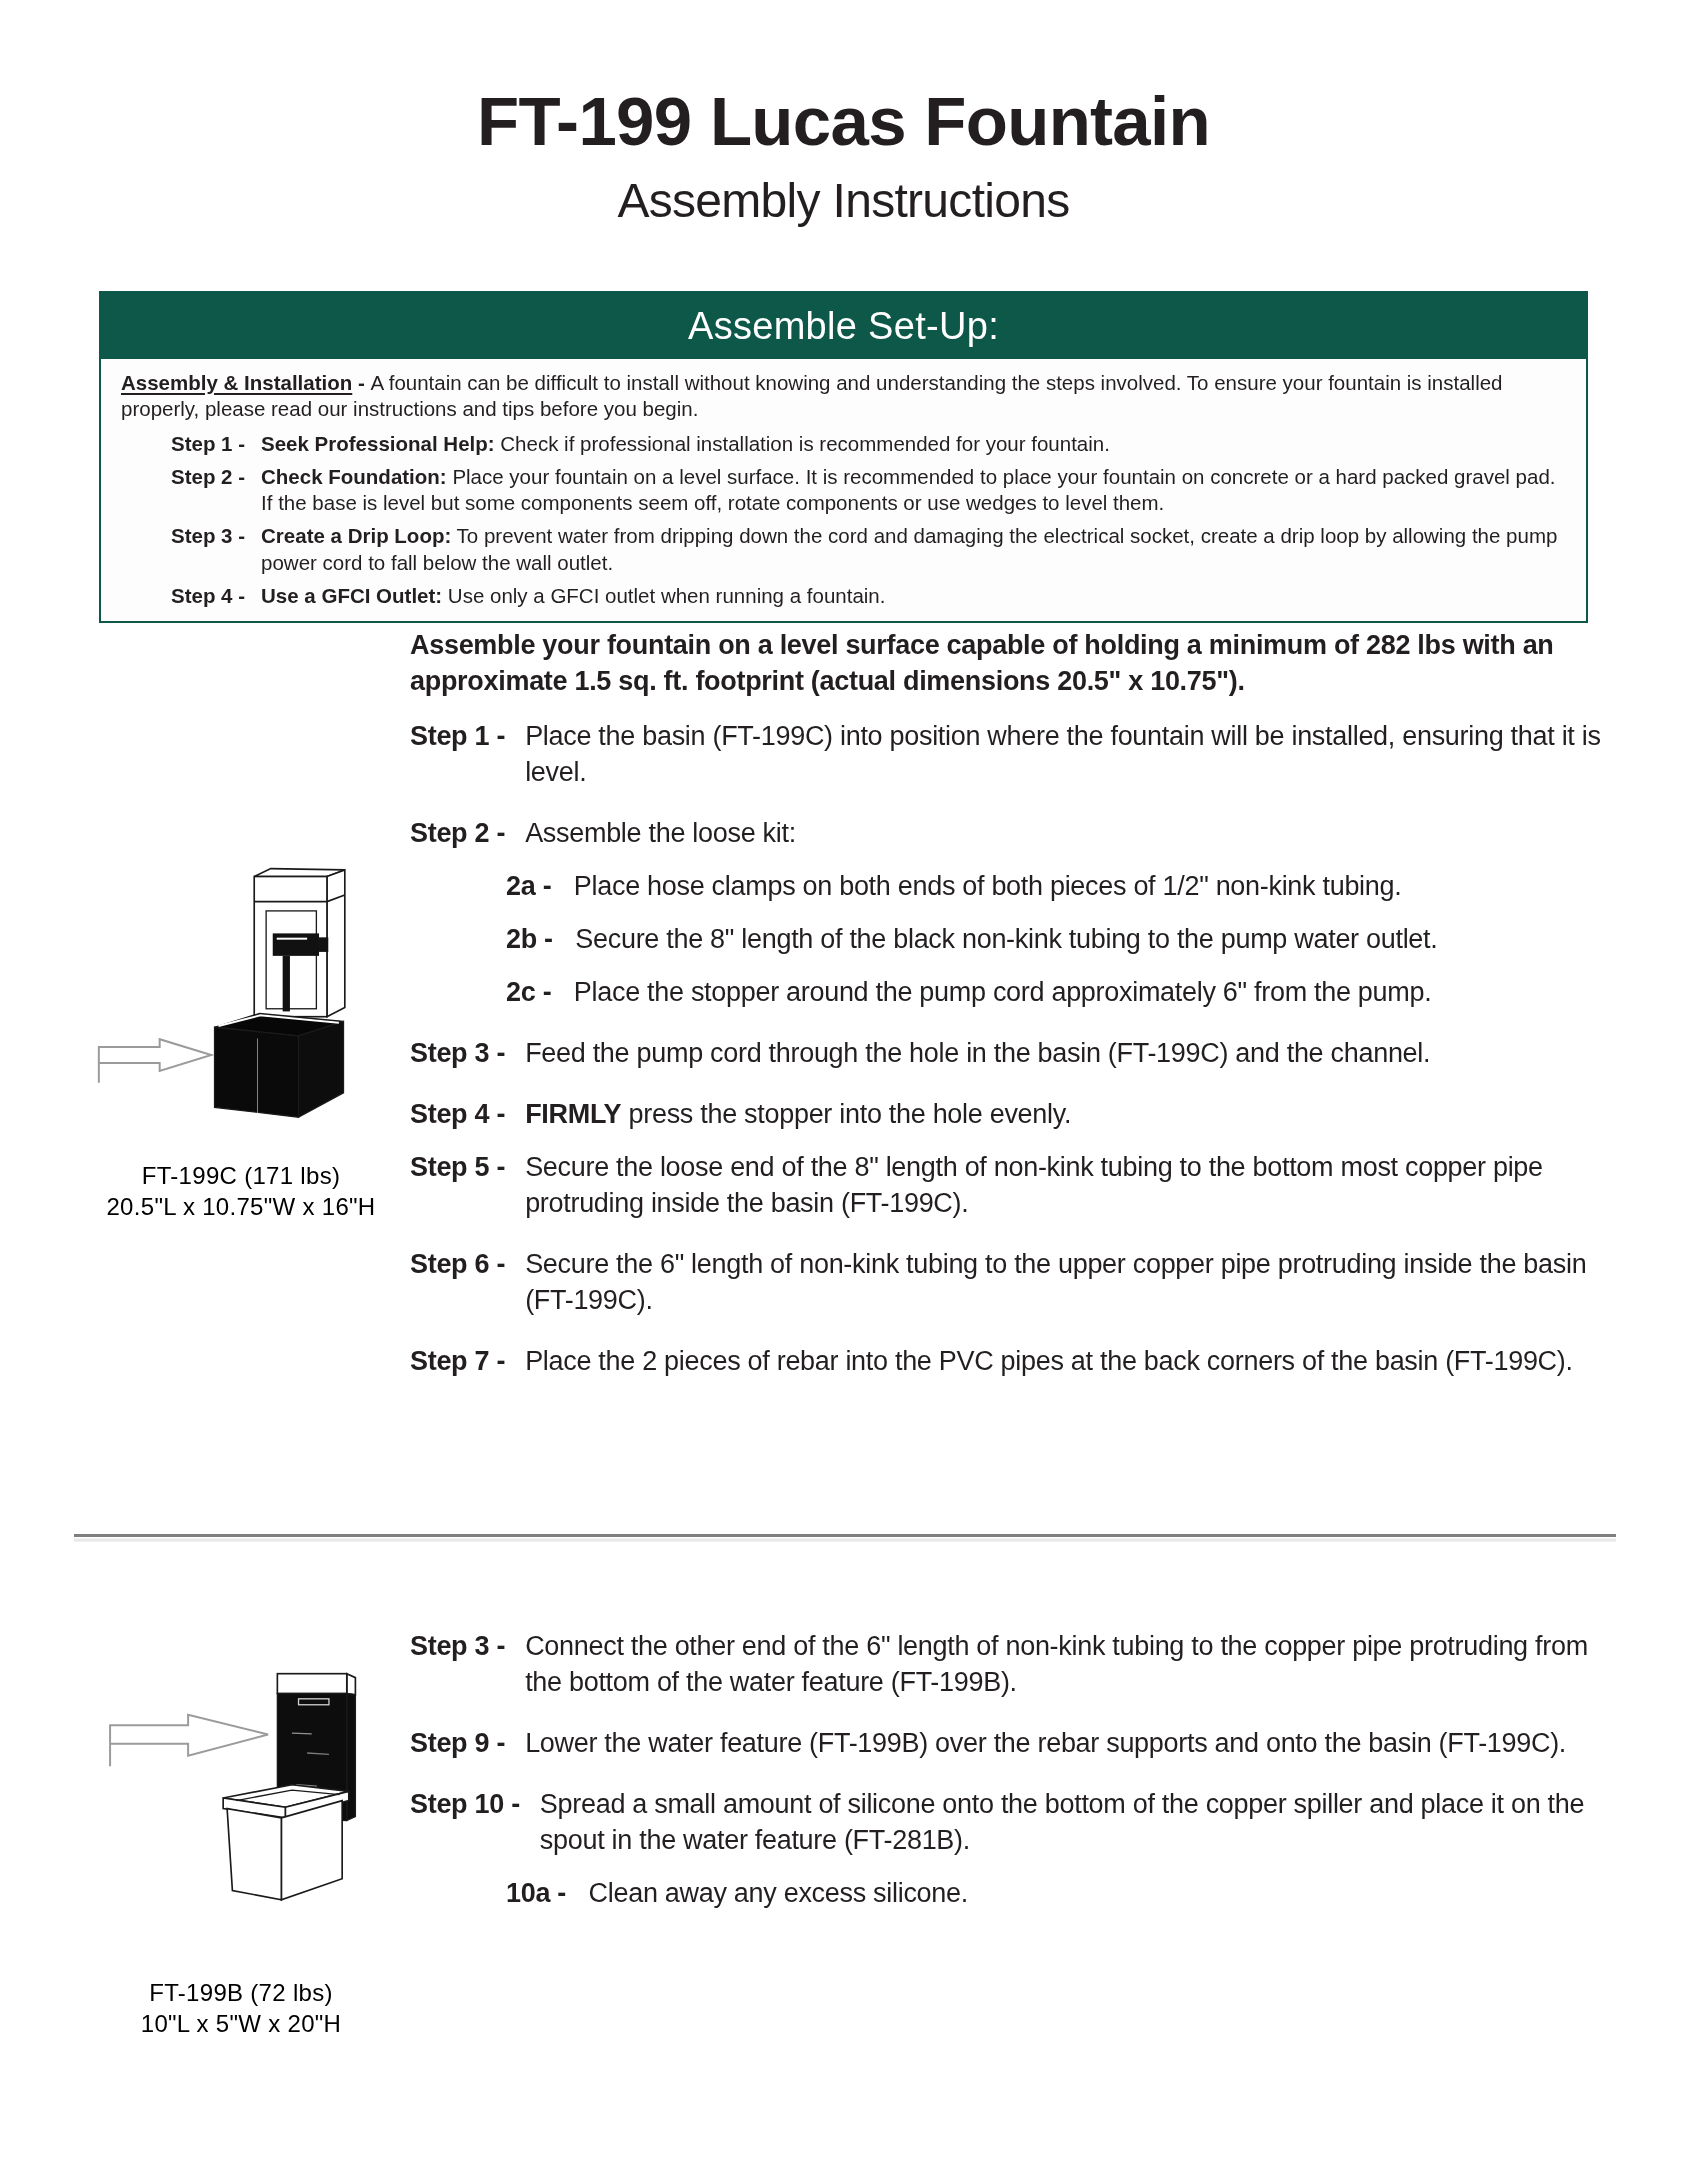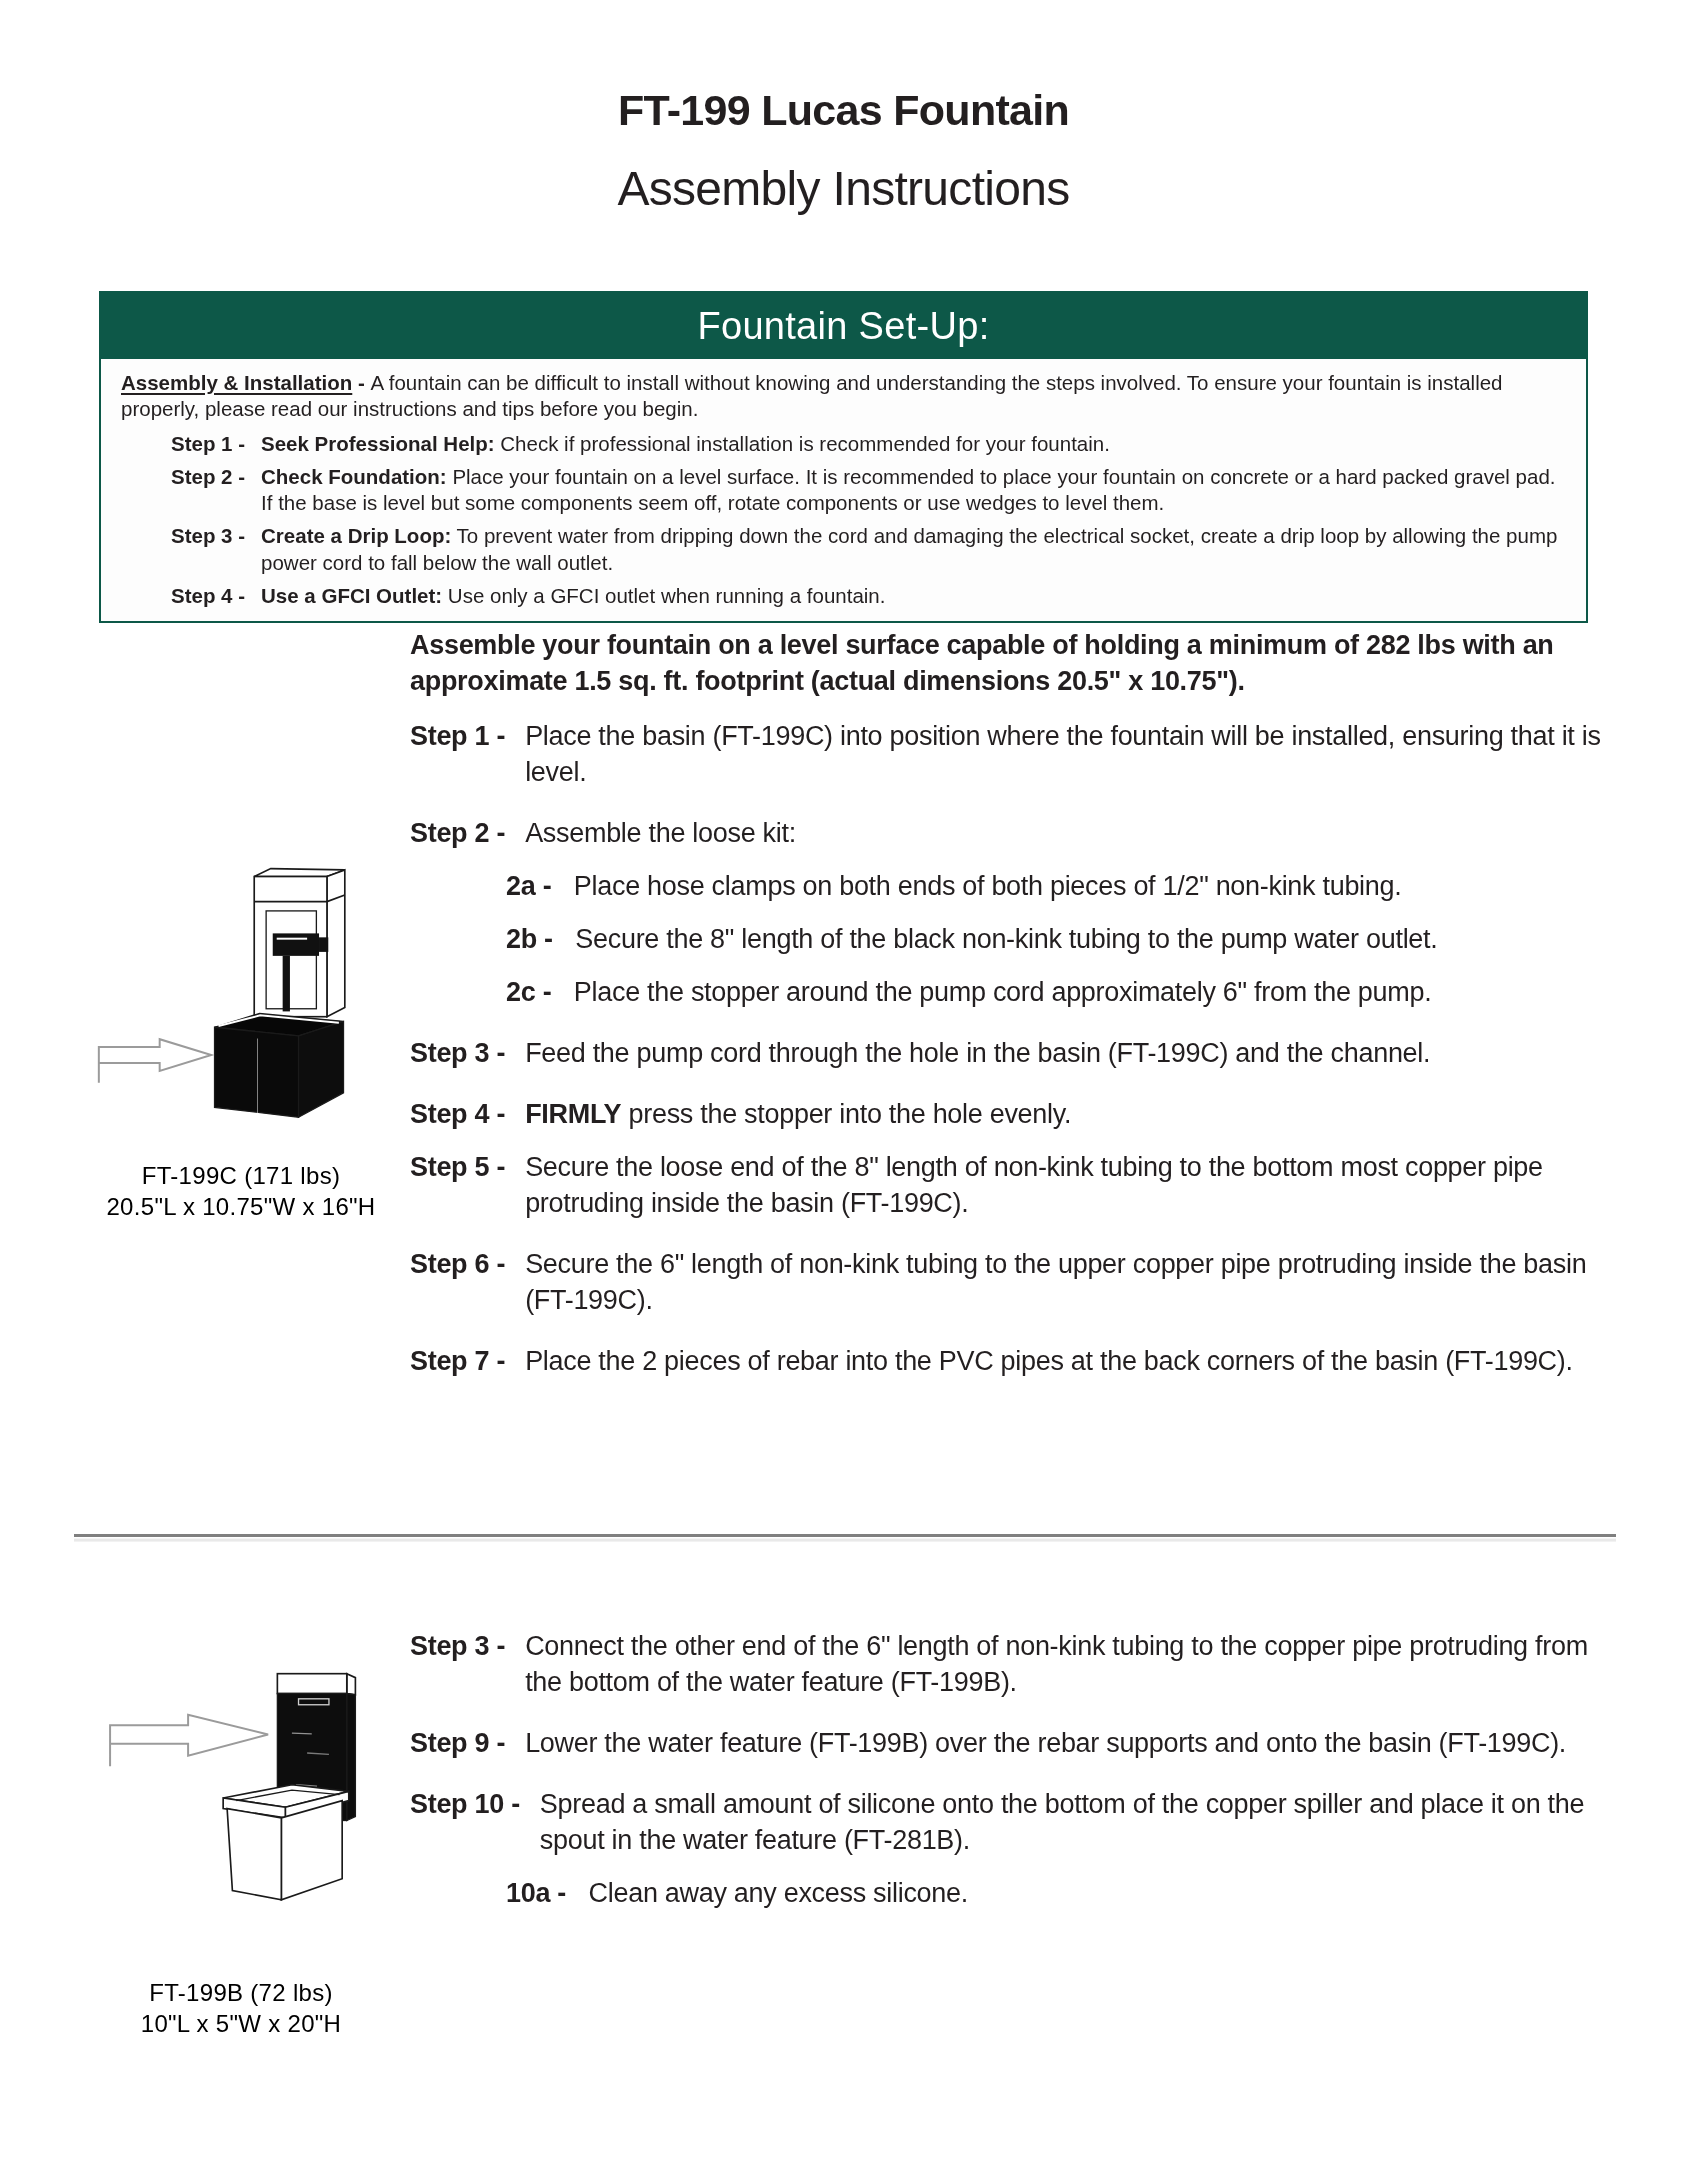--- a/index.html
+++ b/index.html
@@ -6,21 +6,21 @@
   .page{
     position:relative;
     width:1687px;height:2183px;
     background:#ffffff;
     font-family:"Liberation Sans", sans-serif;
     color:#231f20;
     overflow:hidden;
   }
   
   .titles{position:absolute;top:78px;left:0;width:100%;text-align:center;}
-  .title-1{font-size:43px;font-weight:bold;letter-spacing:-0.7px;line-height:64px;margin:0;}
+  .title-1{font-size:69px;font-weight:bold;letter-spacing:-0.7px;line-height:64px;margin:12px;}
   .title-2{font-size:48px;font-weight:normal;letter-spacing:-0.7px;line-height:61px;margin:16px;}
   
   .setup-box{
     position:absolute;left:99px;top:291px;width:1489px;
     border:2px solid #0d5848;box-sizing:border-box;background:#fdfdfd;
   }
   .setup-header{
     height:66px;background:#0d5848;color:#ffffff;
     font-size:38px;line-height:66px;text-align:center;
     letter-spacing:0.3px;
@@ -62,21 +62,21 @@
 <body>
 
 <div class="page">
 
   <div class="titles">
     <h1 class="title-1">FT-199 Lucas Fountain</h1>
     <h2 class="title-2">Assembly Instructions</h2>
   </div>
 
   <div class="setup-box">
-    <div class="setup-header">Fountain Set-Up:</div>
+    <div class="setup-header">Assemble Set-Up:</div>
     <div class="setup-body">
       <p class="setup-intro"><span class="b u">Assembly &amp; Installation</span><span class="b"> - </span><span>A fountain can be difficult to install without knowing and understanding the steps involved. To ensure your fountain is installed properly, please read our instructions and tips before you begin.</span></p>
 
       <div class="bstep">
         <span class="lbl">Step 1 -</span>
         <div class="txt"><span class="b">Seek Professional Help:</span><span> Check if professional installation is recommended for your fountain.</span></div>
       </div>
       <div class="bstep">
         <span class="lbl">Step 2 -</span>
         <div class="txt"><span class="b">Check Foundation:</span><span> Place your fountain on a level surface. It is recommended to place your fountain on concrete or a hard packed gravel pad. If the base is level but some components seem off, rotate components or use wedges to level them.</span></div>

